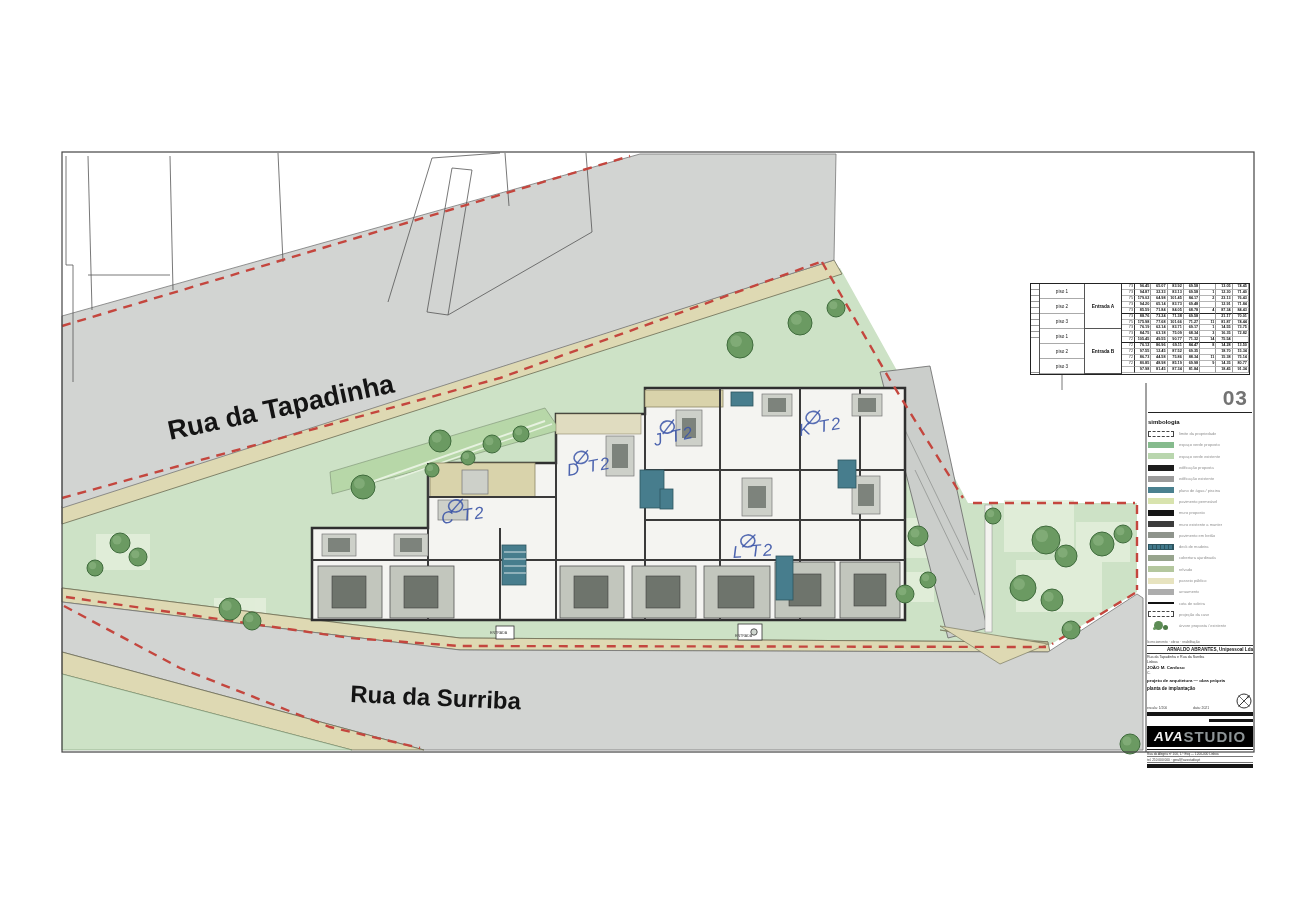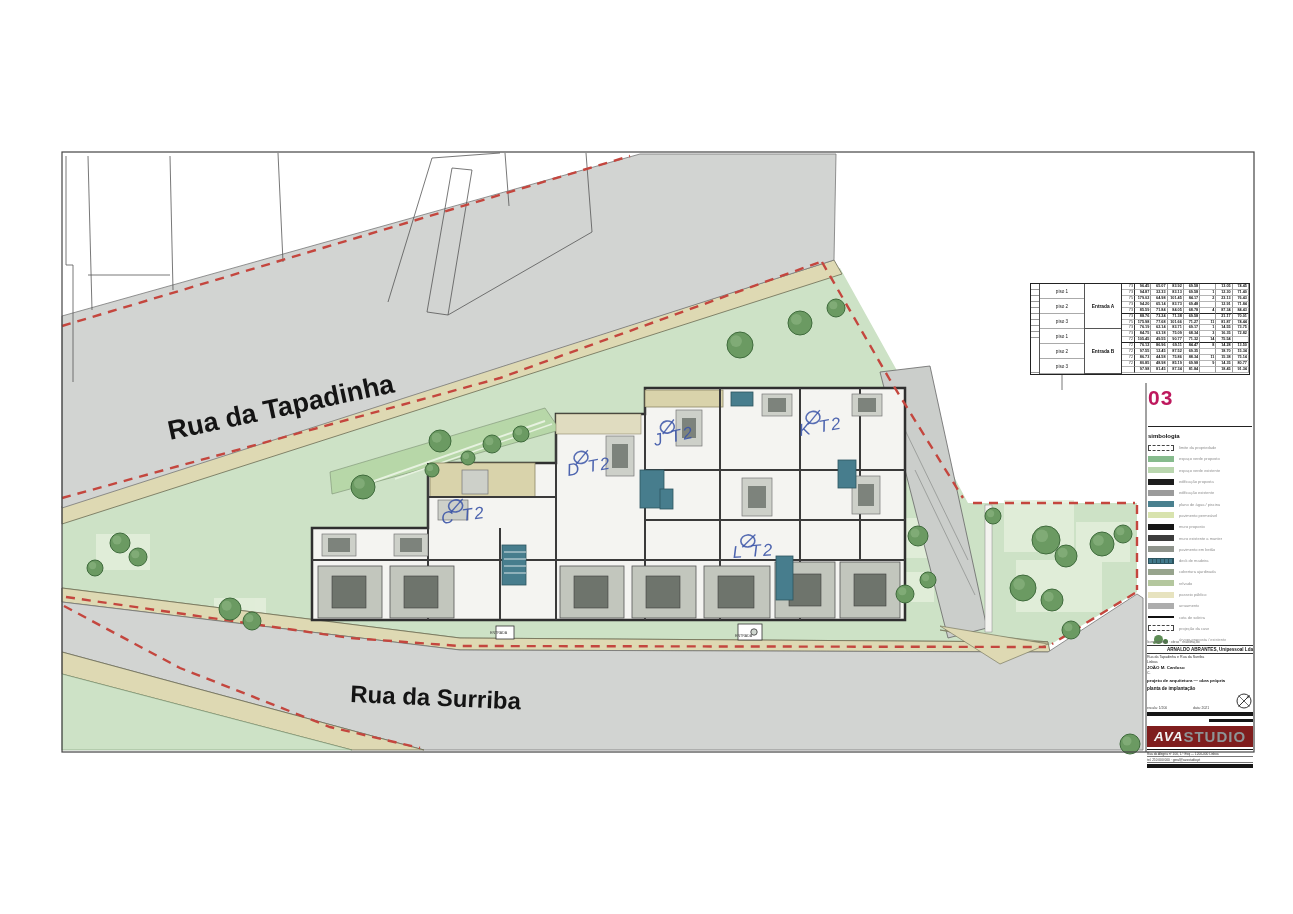--- a/index.html
+++ b/index.html
@@ -19,22 +19,22 @@
   .entcol div{flex:1;display:flex;align-items:center;justify-content:center;
               font-size:4.8px;font-weight:bold;color:#111;border-bottom:0.5px solid #555;}
   .tgrid{flex:1;display:grid;grid-template-columns:13px repeat(7,1fr);grid-auto-rows:5.93px;}
   .tcell{font-size:3.8px;line-height:5.9px;text-align:right;padding-right:1px;color:#111;
          border-right:0.5px solid #999;border-bottom:0.5px solid #b5b5b5;overflow:hidden;font-weight:bold;}
   .tcell.c0{border-right:0.8px solid #333;font-weight:normal;color:#333;}
   .tcell.rs{border-bottom:1px solid #222;}
 
   
   .legend{position:absolute;left:1148px;top:386px;width:104px;}
-  .sheetno{font-size:21px;font-weight:bold;color:#be185d;text-align:left;letter-spacing:1px;
-           border-bottom:1.4px solid #222;padding-bottom:16px;padding-right:4px;}
+  .sheetno{font-size:21px;font-weight:bold;color:#737373;text-align:right;letter-spacing:1px;
+           border-bottom:1.4px solid #222;padding-bottom:2px;padding-right:4px;}
   .leg-title{font-size:6px;font-weight:bold;color:#111;margin-top:6px;margin-bottom:3px;}
   .leg-item{display:flex;align-items:center;height:11.3px;}
   .sw{width:26px;height:6px;margin-right:5px;flex:0 0 auto;box-sizing:border-box;}
   .sw.dashed{background:#fff;border:1px dashed #444;}
   .sw.line{height:2px;background:#111;}
   .sw.stripes{border:0.5px solid #2d5560;}
   .sw.tree{background:transparent;position:relative;}
   .sw.tree::before{content:"";position:absolute;left:6px;top:-2px;width:9px;height:9px;border-radius:50%;
         background:#5d8c55;box-shadow:7px 2px 0 -2px #4c7a46,-4px 3px 0 -3px #6d9c64;}
   .leg-label{font-size:4px;color:#8f8f8f;white-space:nowrap;overflow:hidden;}
@@ -45,21 +45,21 @@
   .tb-company{font-size:4.6px;font-weight:bold;text-align:right;border-bottom:0.7px solid #333;
               padding:1px 0;}
   .tb-line{font-size:3.6px;color:#333;padding-top:1px;}
   .tb-client{font-size:4.4px;font-weight:bold;padding-top:1px;}
   .tb-project{font-size:4.4px;font-weight:bold;padding-top:3px;}
   .tb-drawing{font-size:4.6px;font-weight:bold;padding-top:3px;}
   .tb-row{display:flex;justify-content:space-between;align-items:flex-end;font-size:3.4px;
           color:#444;margin-top:3px;height:16px;}
   .bar{height:4px;background:#161616;margin-top:2px;}
   .bar-sm{height:3px;width:44px;background:#161616;margin-left:62px;margin-top:3px;}
-  .logo{height:21px;background:#7f1d1d;margin-top:4px;display:flex;align-items:center;
+  .logo{height:21px;background:#000000;margin-top:4px;display:flex;align-items:center;
         justify-content:center;letter-spacing:1px;}
   .logo .ava{color:#f2f2f2;font-weight:bold;font-style:italic;font-size:13.5px;}
   .logo .studio{color:#8d9496;font-size:15px;font-weight:bold;}
   .tb-footer{border-top:1.2px solid #111;margin-top:2px;padding-top:1px;}
   .tb-footer div{font-size:3.2px;color:#333;border-bottom:0.5px solid #777;padding:0.5px 0;}
   .bar-bottom{height:4px;background:#161616;margin-top:1px;}
 </style>
 </head>
 <body>
 

